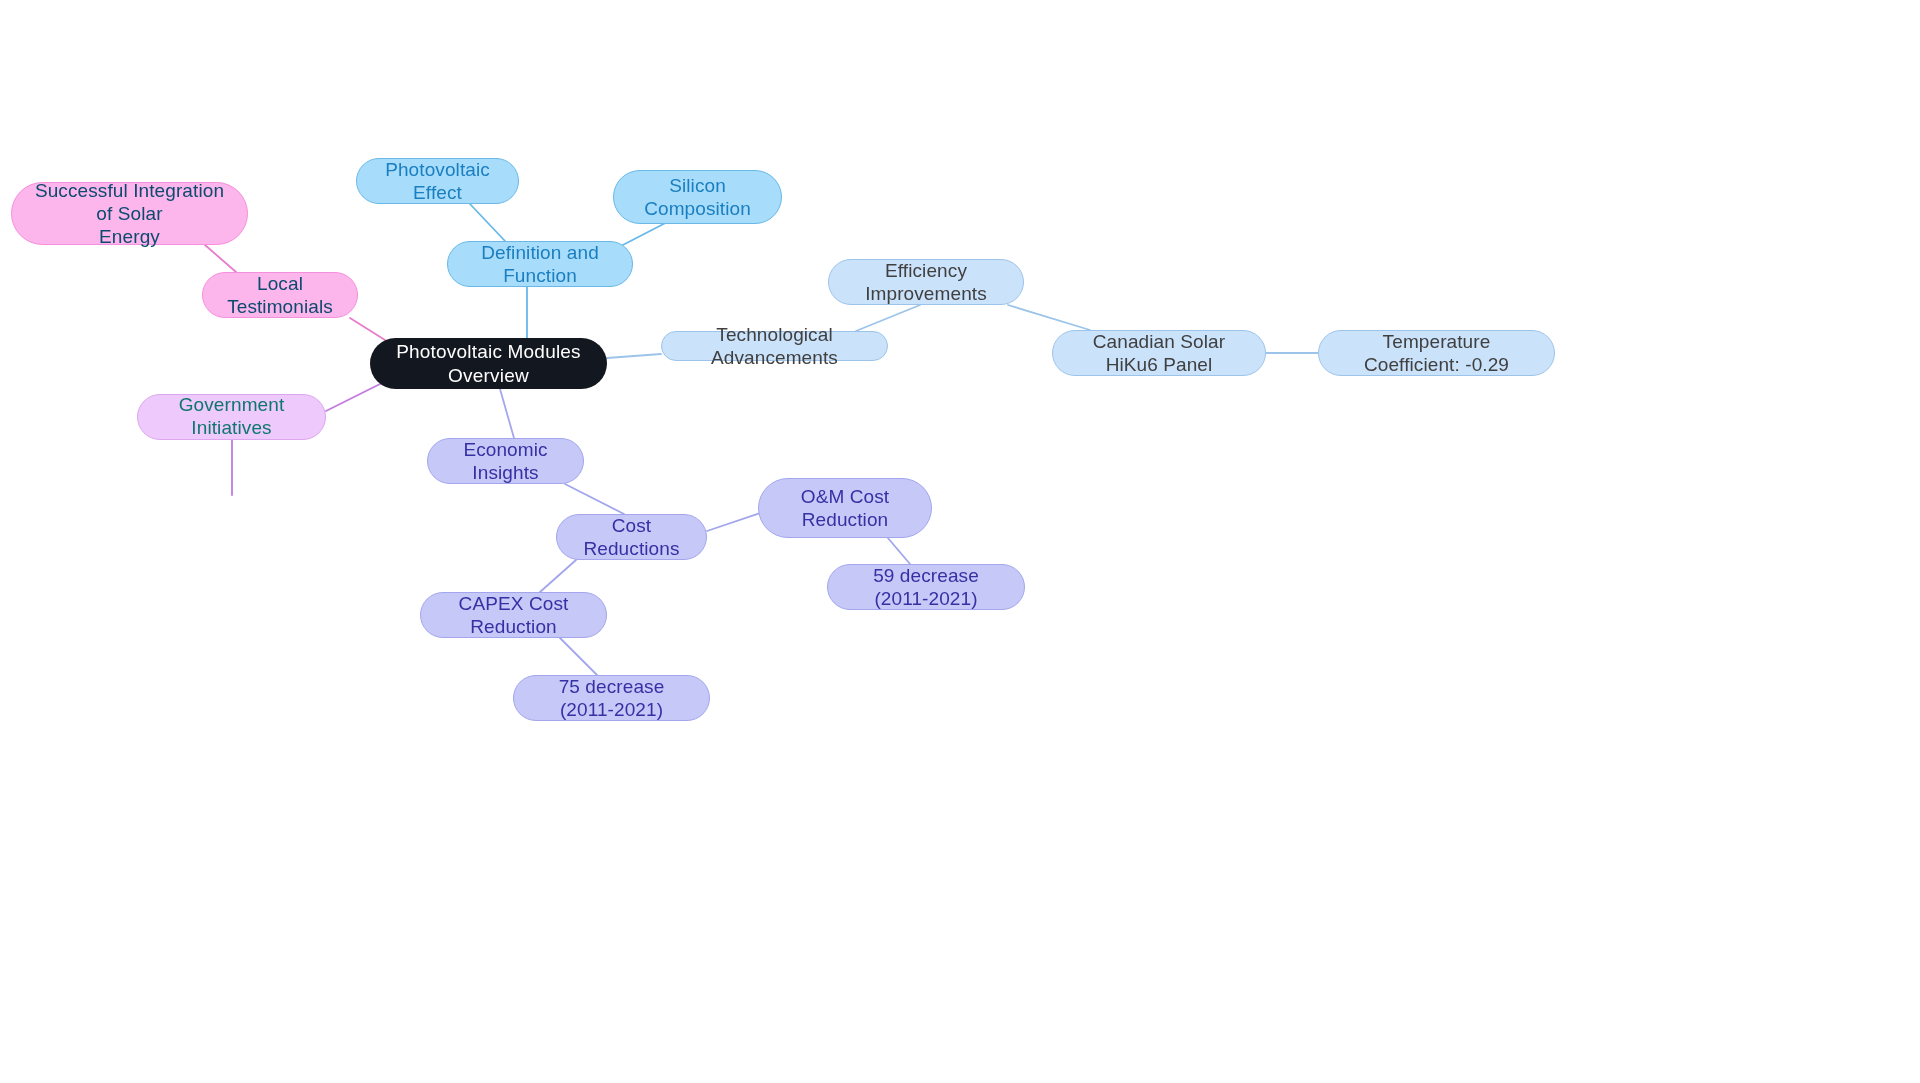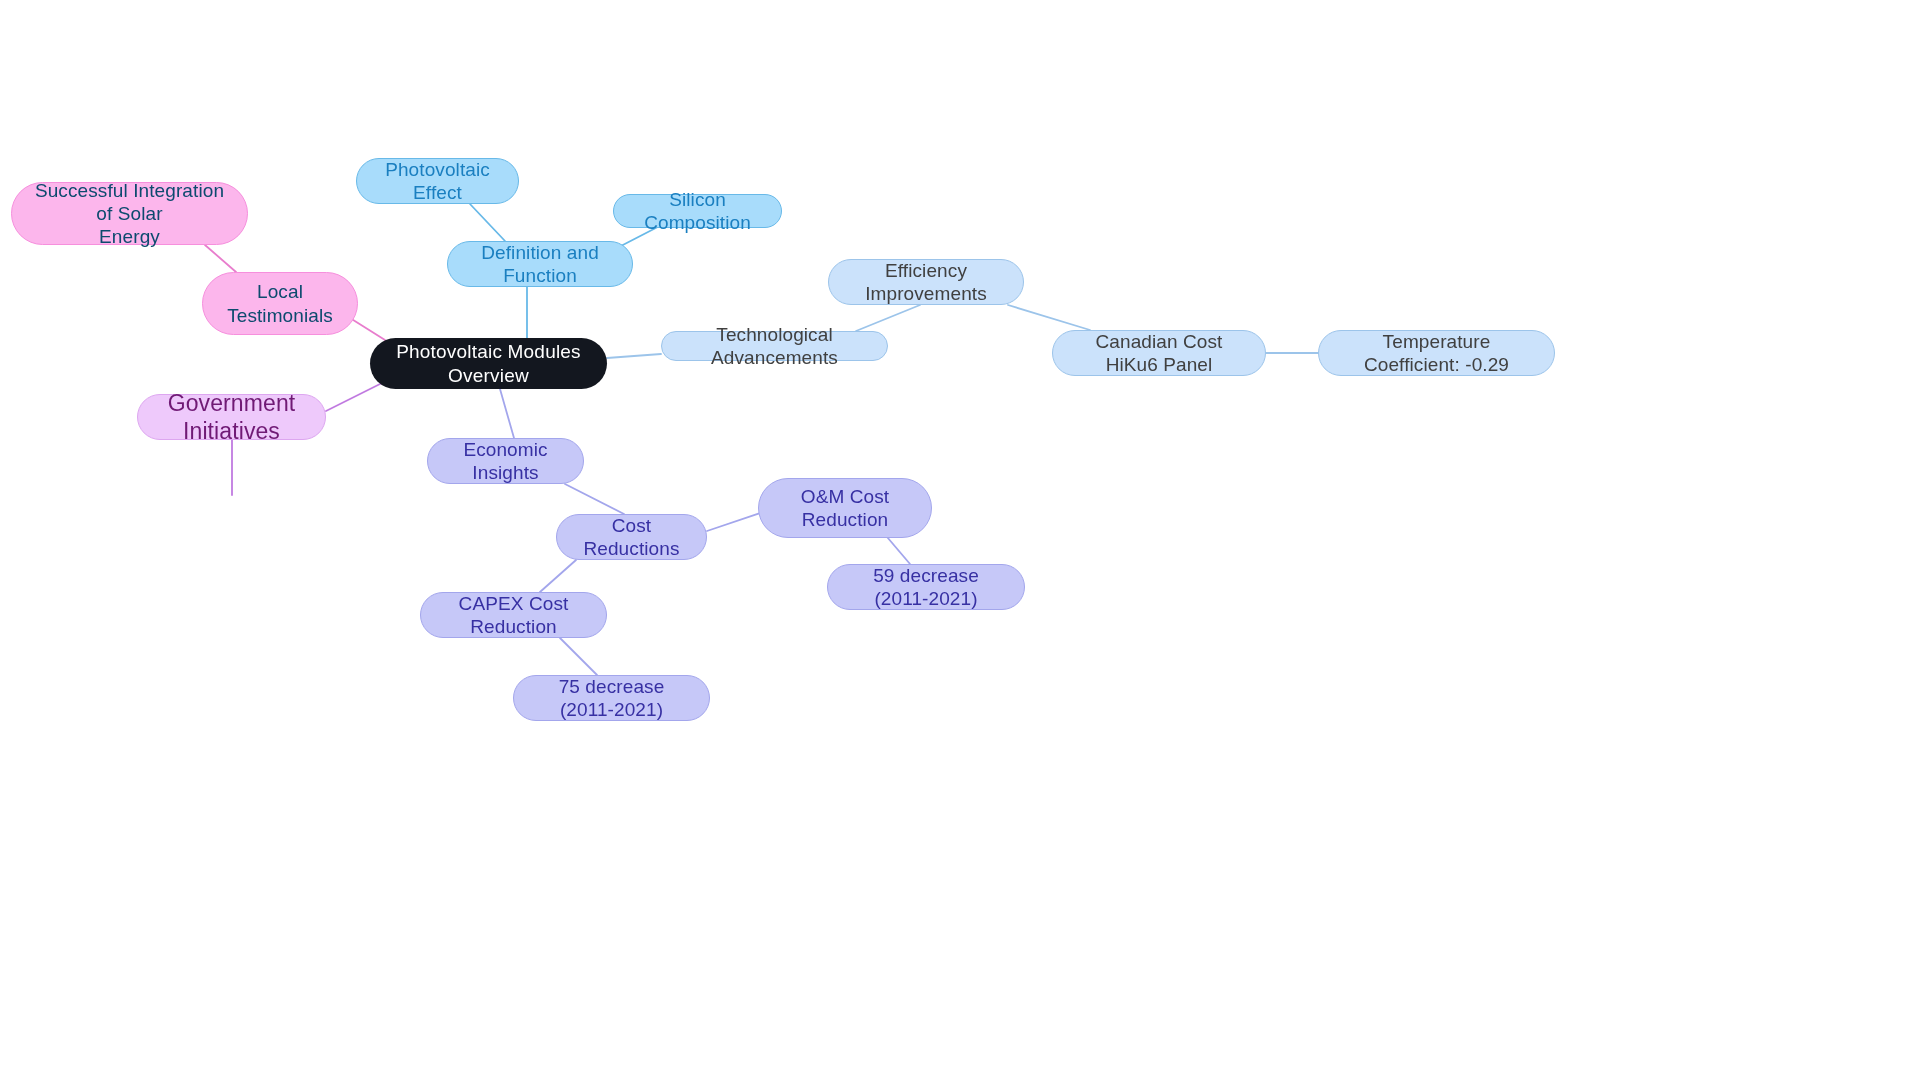--- a/index.html
+++ b/index.html
@@ -80,22 +80,23 @@
   }
   .node.branch-pink {
     background: #fcb6ec;
     border-color: #f68fdd;
     color: #0c4a6e;
     font-size: 19px;
   }
   .node.branch-plum {
     background: #eec9fb;
     border-color: #dda6f0;
-    color: #701a75;
-    font-size: 23px;
+    color: #0f766e;
+    font-size: 19px;
+    align-items: flex-end;
   }
   .node-label {
     display: block;
     pointer-events: none;
   }
 </style>
 </head>
 <body>
 
 <div id="mindmap-canvas">
@@ -115,29 +116,29 @@
       <line x1="560" y1="638" x2="597" y2="675" stroke="#a3a6ec" stroke-width="1.8" stroke-linecap="round"></line>
       <line x1="385" y1="340" x2="350" y2="318" stroke="#e87dcd" stroke-width="1.8" stroke-linecap="round"></line>
       <line x1="236" y1="272" x2="205" y2="245" stroke="#e87dcd" stroke-width="1.8" stroke-linecap="round"></line>
       <line x1="382" y1="383" x2="326" y2="411" stroke="#c07ae0" stroke-width="1.8" stroke-linecap="round"></line>
       <line x1="232" y1="440" x2="232" y2="495" stroke="#c07ae0" stroke-width="1.8" stroke-linecap="round"></line>
     </svg>
   <div id="node-layer">
       <div class="node root" style="left: 370px; top: 338px; width: 237px; height: 51px;"><span class="node-label">Photovoltaic Modules Overview</span></div>
       <div class="node branch-blue" style="left: 447px; top: 241px; width: 186px; height: 46px;"><span class="node-label">Definition and Function</span></div>
       <div class="node branch-blue" style="left: 356px; top: 158px; width: 163px; height: 46px;"><span class="node-label">Photovoltaic Effect</span></div>
-      <div class="node branch-blue" style="left: 613px; top: 170px; width: 169px; height: 34px; margin-top: 24px;"><span class="node-label">Silicon Composition</span></div>
+      <div class="node branch-blue" style="left: 613px; top: 170px; width: 169px; height: 54px;"><span class="node-label">Silicon Composition</span></div>
       <div class="node branch-lightblue" style="left: 661px; top: 331px; width: 227px; height: 30px;"><span class="node-label">Technological Advancements</span></div>
       <div class="node branch-lightblue" style="left: 828px; top: 259px; width: 196px; height: 46px;"><span class="node-label">Efficiency Improvements</span></div>
-      <div class="node branch-lightblue" style="left: 1052px; top: 330px; width: 214px; height: 46px;"><span class="node-label">Canadian Cost HiKu6 Panel</span></div>
+      <div class="node branch-lightblue" style="left: 1052px; top: 330px; width: 214px; height: 46px;"><span class="node-label">Canadian Solar HiKu6 Panel</span></div>
       <div class="node branch-lightblue" style="left: 1318px; top: 330px; width: 237px; height: 46px;"><span class="node-label">Temperature Coefficient: -0.29</span></div>
       <div class="node branch-periwinkle" style="left: 427px; top: 438px; width: 157px; height: 46px;"><span class="node-label">Economic Insights</span></div>
       <div class="node branch-periwinkle" style="left: 556px; top: 514px; width: 151px; height: 46px;"><span class="node-label">Cost Reductions</span></div>
       <div class="node branch-periwinkle" style="left: 758px; top: 478px; width: 174px; height: 60px;"><span class="node-label">O&amp;M Cost Reduction</span></div>
       <div class="node branch-periwinkle" style="left: 827px; top: 564px; width: 198px; height: 46px; justify-content: center;"><span class="node-label">59 decrease (2011-2021)</span></div>
       <div class="node branch-periwinkle" style="left: 420px; top: 592px; width: 187px; height: 46px;"><span class="node-label">CAPEX Cost Reduction</span></div>
       <div class="node branch-periwinkle" style="left: 513px; top: 675px; width: 197px; height: 46px;"><span class="node-label">75 decrease (2011-2021)</span></div>
-      <div class="node branch-pink" style="left: 202px; top: 272px; width: 156px; height: 63px;"><span class="node-label">Local Testimonials</span></div>
+      <div class="node branch-pink" style="left: 202px; top: 272px; width: 156px; height: 46px;"><span class="node-label">Local Testimonials</span></div>
       <div class="node branch-pink" style="left: 11px; top: 182px; width: 237px; height: 63px;"><span class="node-label">Successful Integration of Solar
 Energy</span></div>
       <div class="node branch-plum" style="left: 137px; top: 394px; width: 189px; height: 46px;"><span class="node-label">Government Initiatives</span></div>
     </div>
 </div>
 
 </body></html>

